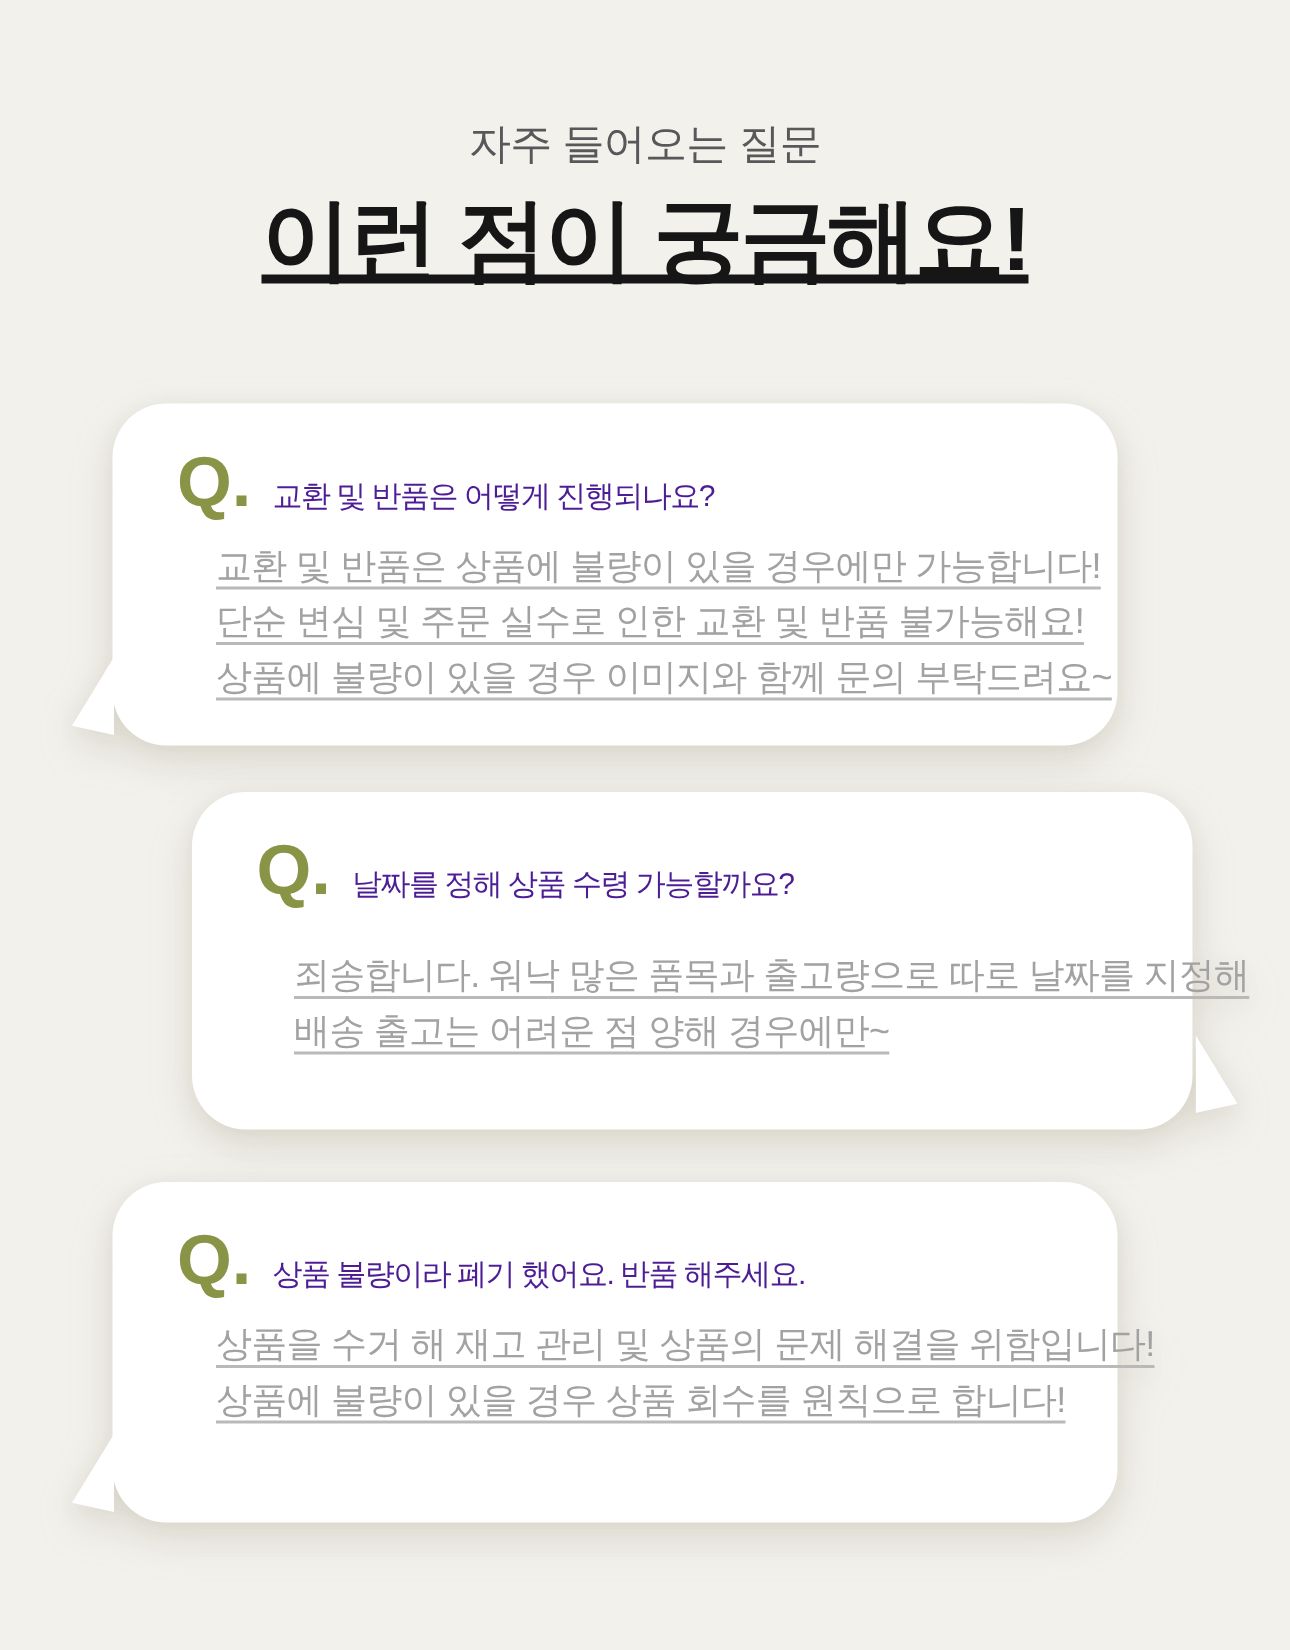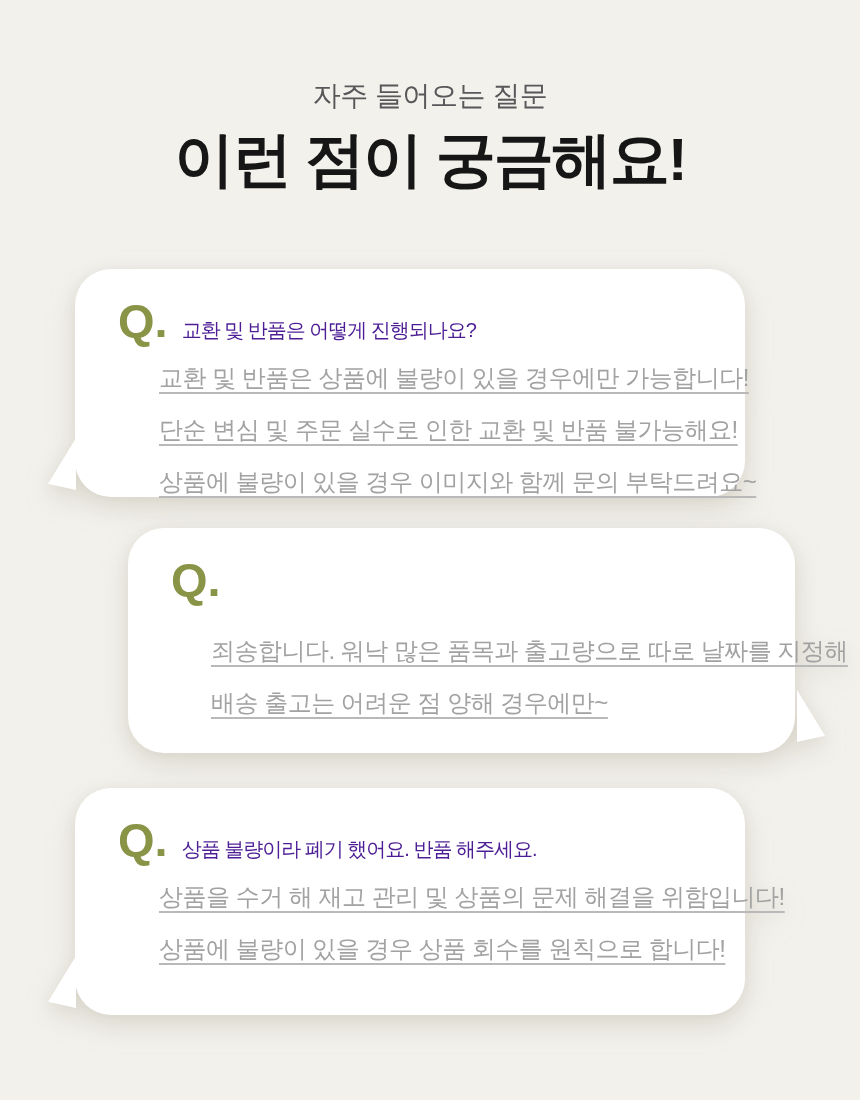--- a/index.html
+++ b/index.html
@@ -34,20 +34,21 @@
     color: #58585a;
     letter-spacing: -0.5px;
   }
   .title {
     margin: 16px 0 0 0;
     font-size: 60px;
     line-height: 64px;
     font-weight: 900;
     color: #161616;
     letter-spacing: -2px;
+    text-decoration: underline;
   }
   
   .card {
     position: absolute;
     background: #ffffff;
     border-radius: 36px;
     filter: drop-shadow(0 10px 14px rgba(148, 139, 116, 0.22))
             drop-shadow(0 3px 6px rgba(148, 139, 116, 0.10));
   }
   .card-1 { left: 75px;  top: 269px; width: 670px; height: 228px; }
@@ -92,21 +93,21 @@
     letter-spacing: -1px;
   }
   .answers {
     margin: 15px 30px 0 69px;
   }
   .card-2 .answers {
     margin-top: 29px;
     margin-left: 68px;
   }
   .answers p {
-    margin: 15px;
+    margin: 0;
     font-size: 24px;
     line-height: 37px;
     font-weight: 400;
     color: #a2a2a2;
     letter-spacing: -0.5px;
     text-decoration: underline;
     text-decoration-color: #b9b9b9;
     text-decoration-thickness: 1.5px;
     text-underline-offset: 6px;
     white-space: nowrap;
@@ -132,20 +133,21 @@
       <p>교환 및 반품은 상품에 불량이 있을 경우에만 가능합니다!</p>
       <p>단순 변심 및 주문 실수로 인한 교환 및 반품 불가능해요!</p>
       <p>상품에 불량이 있을 경우 이미지와 함께 문의 부탁드려요~</p>
     </div>
   </section>
 
   <section class="card card-2">
     <div class="tail tail-right"></div>
     <div class="q-row">
       <span class="q-mark">Q.</span>
+      <h2 class="question">날짜를 정해 상품 수령 가능할까요?</h2>
     </div>
     <div class="answers">
       <p>죄송합니다. 워낙 많은 품목과 출고량으로 따로 날짜를 지정해</p>
       <p>배송 출고는 어려운 점 양해 경우에만~</p>
     </div>
   </section>
 
   <section class="card card-3">
     <div class="tail tail-left"></div>
     <div class="q-row">

